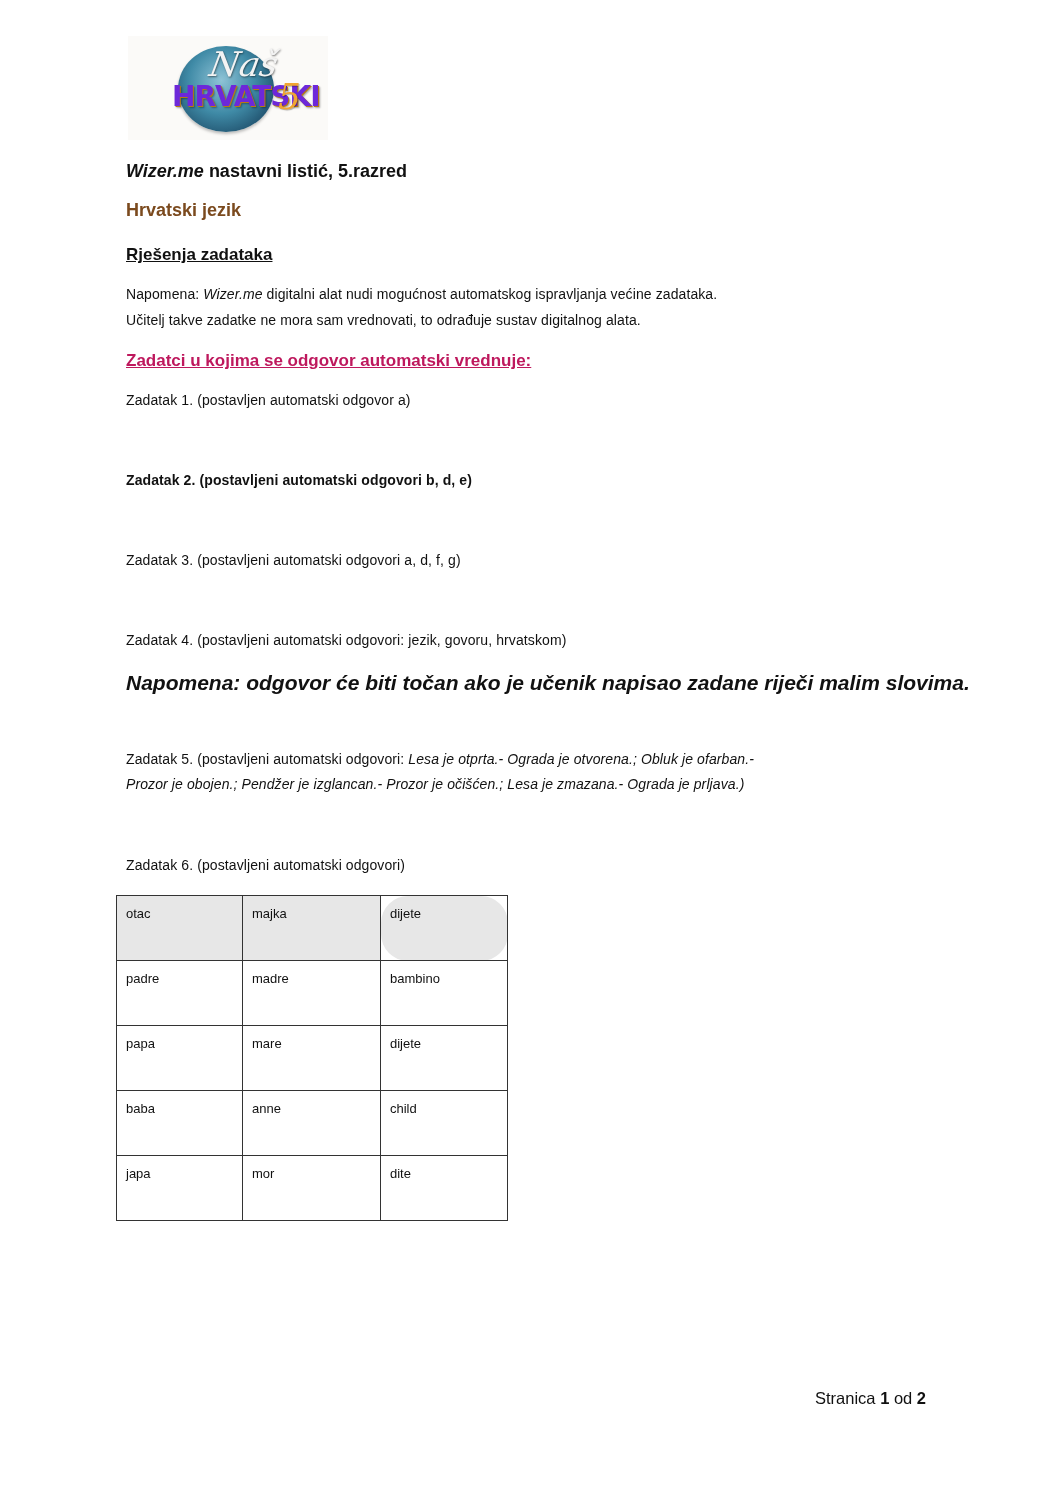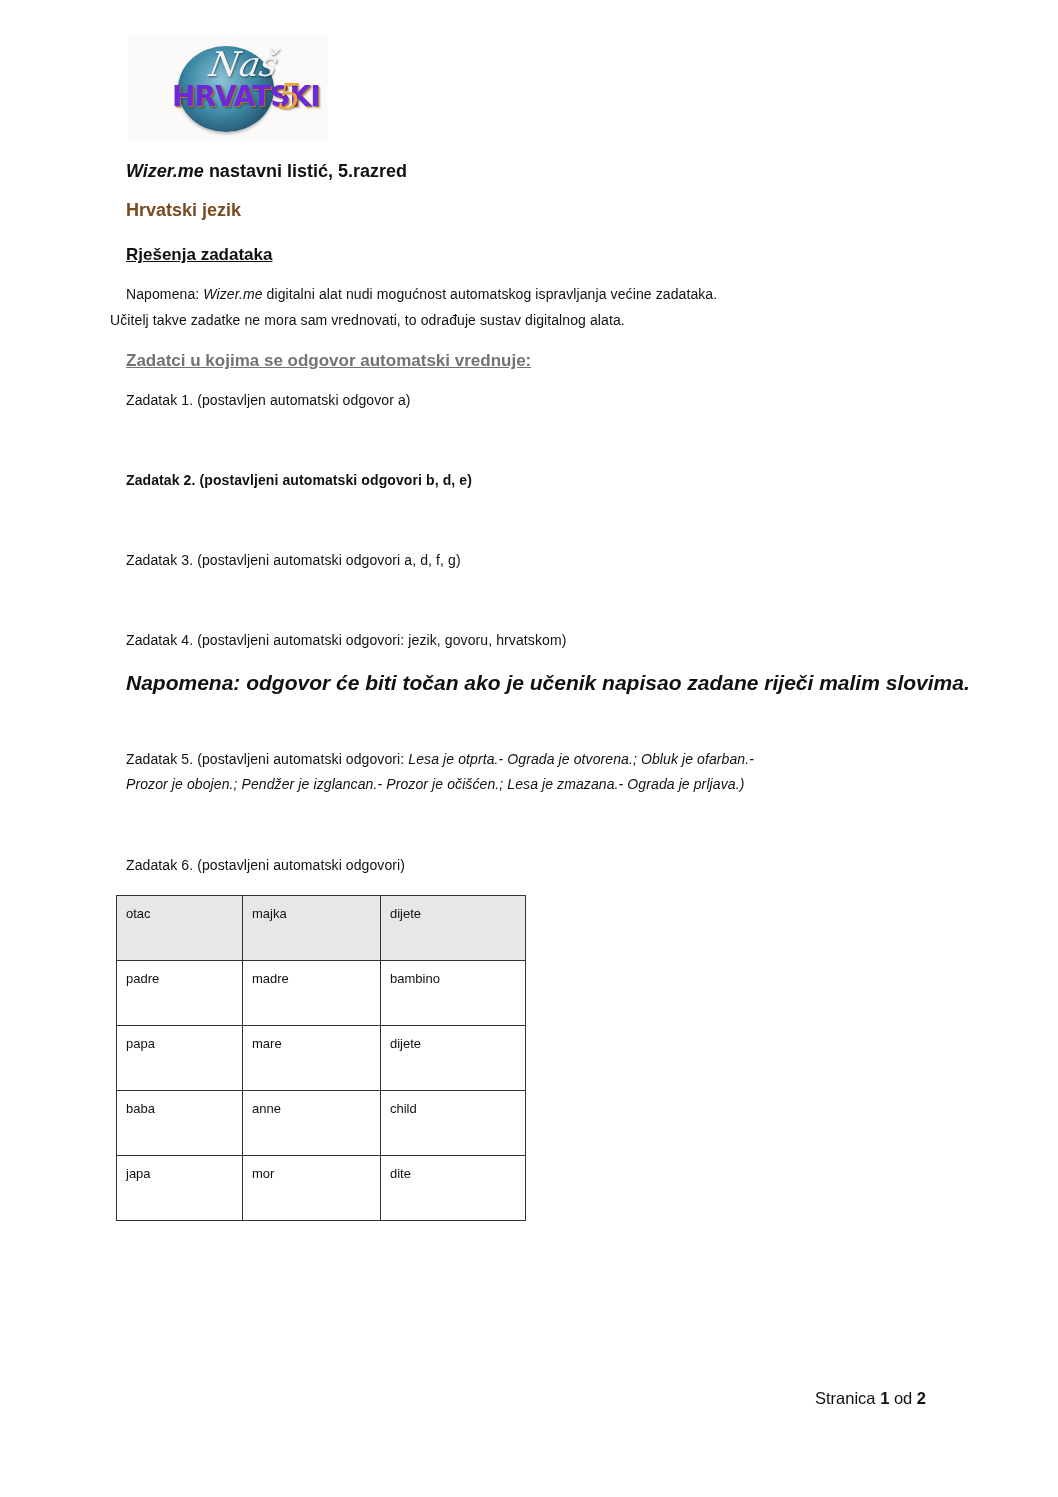--- a/index.html
+++ b/index.html
@@ -35,37 +35,37 @@
     .logo-five {
       position: absolute; left: 150px; top: 40px; font-family: "DejaVu Serif", serif;
       font-style: italic; font-size: 36px; color: #f0a532;
       text-shadow: 1px 1px 1px rgba(0,0,0,0.3);
     }
 
     .title { font-size: 18px; font-weight: bold; }
     .title i { font-style: italic; }
     .subject { font-size: 18px; font-weight: bold; color: #7b4a1e; }
     .solutions { font-size: 17px; font-weight: bold; text-decoration: underline; }
-    .auto-heading { font-size: 17px; font-weight: bold; color: #737373; text-decoration: underline; }
+    .auto-heading { font-size: 17px; font-weight: bold; color: #be185d; text-decoration: underline; }
     .note-bold { font-size: 21px; font-weight: bold; font-style: italic; }
     .it { font-style: italic; }
 
     
     table.answers {
       position: absolute; left: 116px; top: 895px; border-collapse: collapse;
       font-size: 13px;
     }
     table.answers td {
       border: 1.5px solid #333333; vertical-align: top; padding: 10px 9px 0 9px;
       height: 54px; box-sizing: border-box;
     }
     table.answers tr { height: 65px; }
     table.answers td.c1 { width: 126px; }
     table.answers td.c2 { width: 138px; }
-    table.answers td.c3 { width: 145px; }
+    table.answers td.c3 { width: 127px; border-radius: 27px; }
     table.answers tr.head td { background: #e7e7e7; }
 
     .footer { font-size: 16.5px; }
     .footer b { font-weight: bold; }
   </style>
 </head>
 <body>
 
 <div class="page">
 
@@ -80,21 +80,21 @@
     <i>Wizer.me</i><span> nastavni listić, 5.razred</span>
   </div>
 
   <div class="abs subject" style="left:126px; top:200px;">Hrvatski jezik</div>
 
   <div class="abs solutions" style="left:126px; top:245px;">Rješenja zadataka</div>
 
   <div class="abs body-text" style="left:126px; top:286px;">
     <span>Napomena: </span><span class="it">Wizer.me</span><span> digitalni alat nudi mogućnost automatskog ispravljanja većine zadataka.</span>
   </div>
-  <div class="abs body-text" style="left:110px; top:312px;">Učitelj takve zadatke ne mora sam vrednovati, to odrađuje sustav digitalnog alata.</div>
+  <div class="abs body-text" style="left:126px; top:312px;">Učitelj takve zadatke ne mora sam vrednovati, to odrađuje sustav digitalnog alata.</div>
 
   <div class="abs auto-heading" style="left:126px; top:351px;">Zadatci u kojima se odgovor automatski vrednuje:</div>
 
   <div class="abs body-text" style="left:126px; top:392px;">Zadatak 1. (postavljen automatski odgovor a)</div>
   <div class="abs body-text" style="left:126px; top:472px;font-weight:bold;">Zadatak 2. (postavljeni automatski odgovori b, d, e)</div>
   <div class="abs body-text" style="left:126px; top:552px;">Zadatak 3. (postavljeni automatski odgovori a, d, f, g)</div>
   <div class="abs body-text" style="left:126px; top:632px;">Zadatak 4. (postavljeni automatski odgovori: jezik, govoru, hrvatskom)</div>
 
   <div class="abs note-bold" style="left:126px; top:671px;">Napomena: odgovor će biti točan ako je učenik napisao zadane riječi malim slovima.</div>
 

